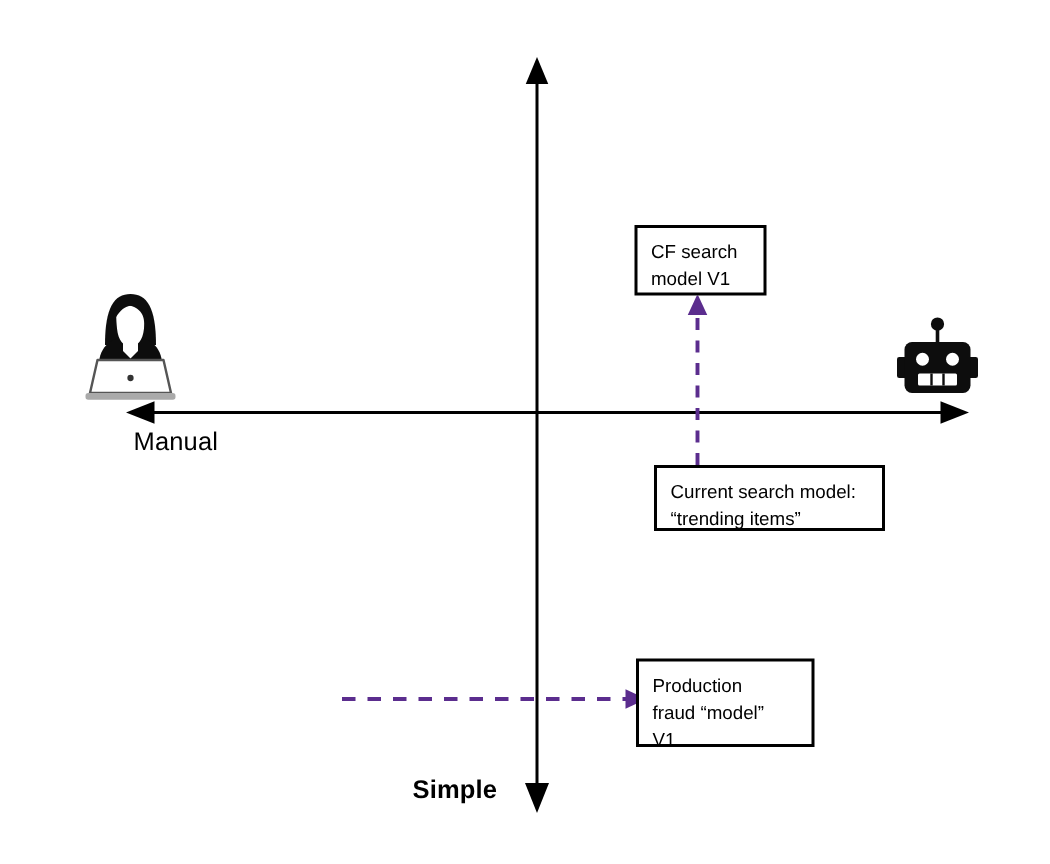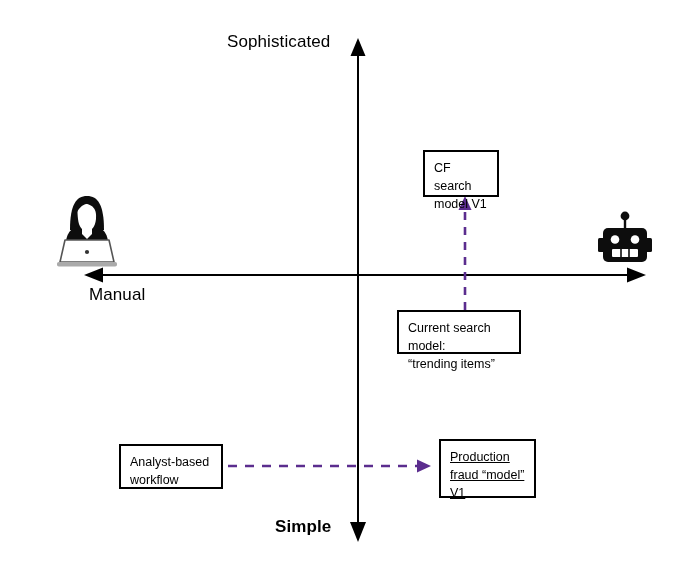--- a/index.html
+++ b/index.html
@@ -106,33 +106,30 @@
       <polygon points="465,196 458.5,210 471.5,210" fill="#5B2D8E"></polygon>
     </g>
 
     <g>
       <line x1="228" y1="466" x2="420" y2="466" stroke="#5B2D8E" stroke-width="2.6" stroke-dasharray="9 8"></line>
       <polygon points="431,466 417,459.5 417,472.5" fill="#5B2D8E"></polygon>
     </g>
 
   </svg>
 
-  <div class="axis-label" style="left:227px; top:32px;">Sophisticated</div>
 
   <div class="axis-label" style="left:275px; top:517px;font-weight:bold;">Simple</div>
 
   <div class="axis-label" style="left:65px; top:285px;margin-left:24px;">Manual</div>
 
 
-  <div class="node-box" style="left:423px; top:150px; width:76px; height:47px;">CF search
+  <div class="node-box" style="left:423px; top:150px; width:88px; height:47px;">CF search
 model V1</div>
 
-  <div class="node-box" style="left:397px; top:310px; width:124px; height:44px;">Current search model:
+  <div class="node-box" style="left:436px; top:310px; width:154px; height:44px;">Current search model:
 “trending items”</div>
 
-  <div class="node-box" style="left:119px; top:444px; width:104px; height:45px;">Analyst-based
-workflow</div>
 
-  <div class="node-box" style="left:439px; top:439px; width:97px; height:59px;text-decoration:underline;">Production
+  <div class="node-box" style="left:424px; top:439px; width:119px; height:59px;">Production
 fraud “model”
 V1</div>
 
 </div>
 
 </body></html>

